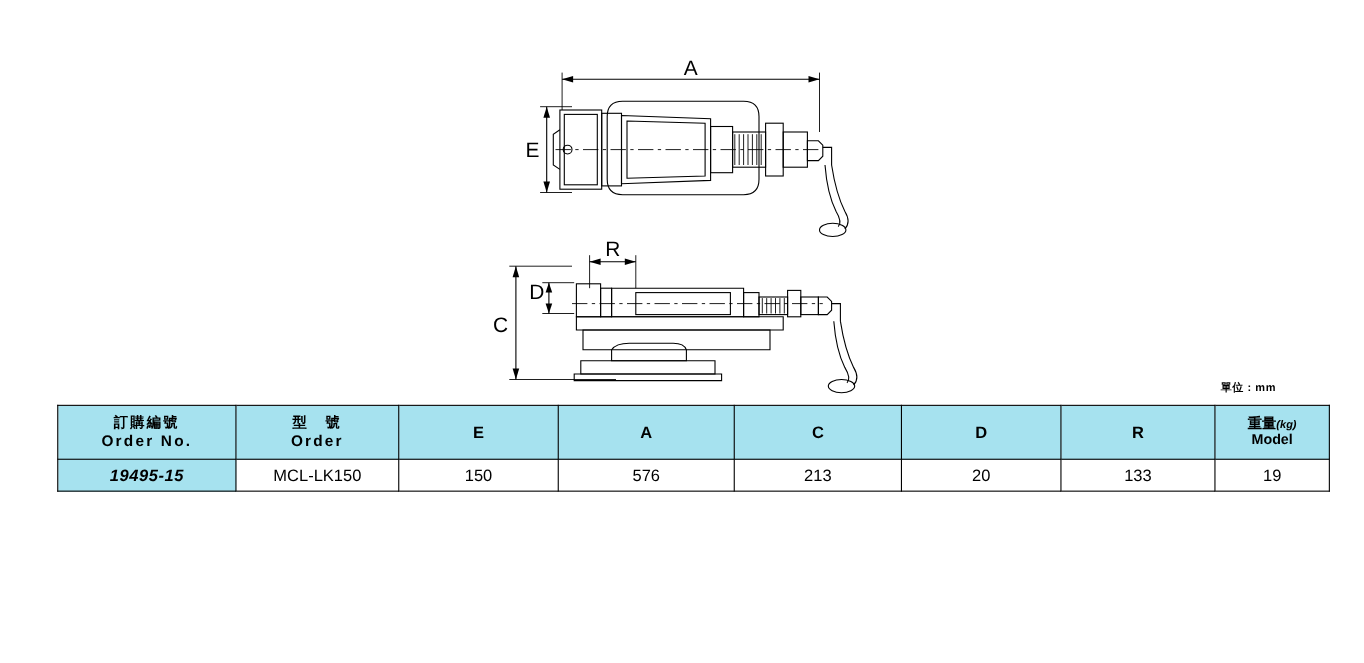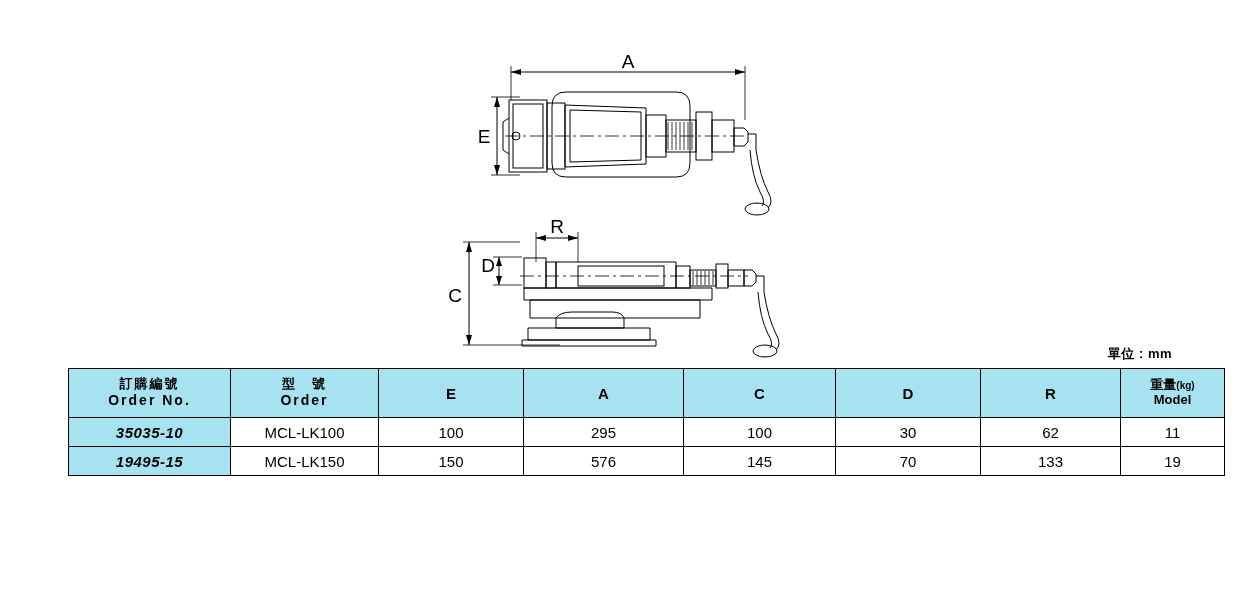--- a/index.html
+++ b/index.html
@@ -25,32 +25,32 @@
     height: 365px;
   }
   #drawing-svg {
     position: absolute;
     left: 0;
     top: 0;
   }
 
   .unit-note {
     position: absolute;
-    right: 68px;
+    right: 80px;
     top: 345px;
-    font-size: 13px;
+    font-size: 10px;
     font-weight: bold;
     letter-spacing: 0.5px;
     white-space: nowrap;
   }
 
   
   #spec-table-wrap {
     position: absolute;
-    left: 68px;
+    left: 52px;
     top: 368px;
     width: 1106px;
   }
   table.spec {
     border-collapse: collapse;
     width: 1106px;
     table-layout: fixed;
   }
   table.spec th, table.spec td {
     border: 1px solid #000000;
@@ -77,21 +77,21 @@
     display: block;
     font-size: 14px;
     letter-spacing: 2px;
   }
   .hdr-single {
     font-size: 17px;
     font-weight: bold;
   }
   .hdr-weight .hdr-cn { letter-spacing: 0px; font-size: 13px;}
   .hdr-weight .hdr-en { letter-spacing: 0px; font-size: 13px;}
-  .sub-kg { font-size: 10px; }
+  .sub-kg { font-size: 10px; font-style: italic; }
 
   tbody tr.row-odd td { background: #ffffff; }
   tbody tr.row-even td { background: #a6e2ef; }
 
   td.order-no {
     background: #a6e2ef !important;
     font-weight: bold;
     font-style: italic;
     font-size: 16px;
     letter-spacing: 0.5px;
@@ -269,34 +269,24 @@
         <th class="hdr-single">D</th>
         <th class="hdr-single">R</th>
         <th class="hdr-two-line hdr-weight">
           <span class="hdr-cn"><span>重量</span><span class="sub-kg">(kg)</span></span>
           <span class="hdr-en">Model</span>
         </th>
       </tr>
     </thead>
     <tbody>
       <tr class="row-odd">
-        <td class="order-no">35035-10</td>
-        <td class="model">MCL-LK100</td>
-        <td>100</td>
-        <td>295</td>
-        <td>100</td>
-        <td>30</td>
-        <td>62</td>
-        <td>11</td>
-      </tr>
-      <tr class="row-odd">
         <td class="order-no">19495-15</td>
         <td class="model">MCL-LK150</td>
         <td>150</td>
         <td>576</td>
-        <td>145</td>
-        <td>70</td>
+        <td>213</td>
+        <td>20</td>
         <td>133</td>
         <td>19</td>
       </tr>
     </tbody>
   </table>
 </div>
 
 </body></html>

